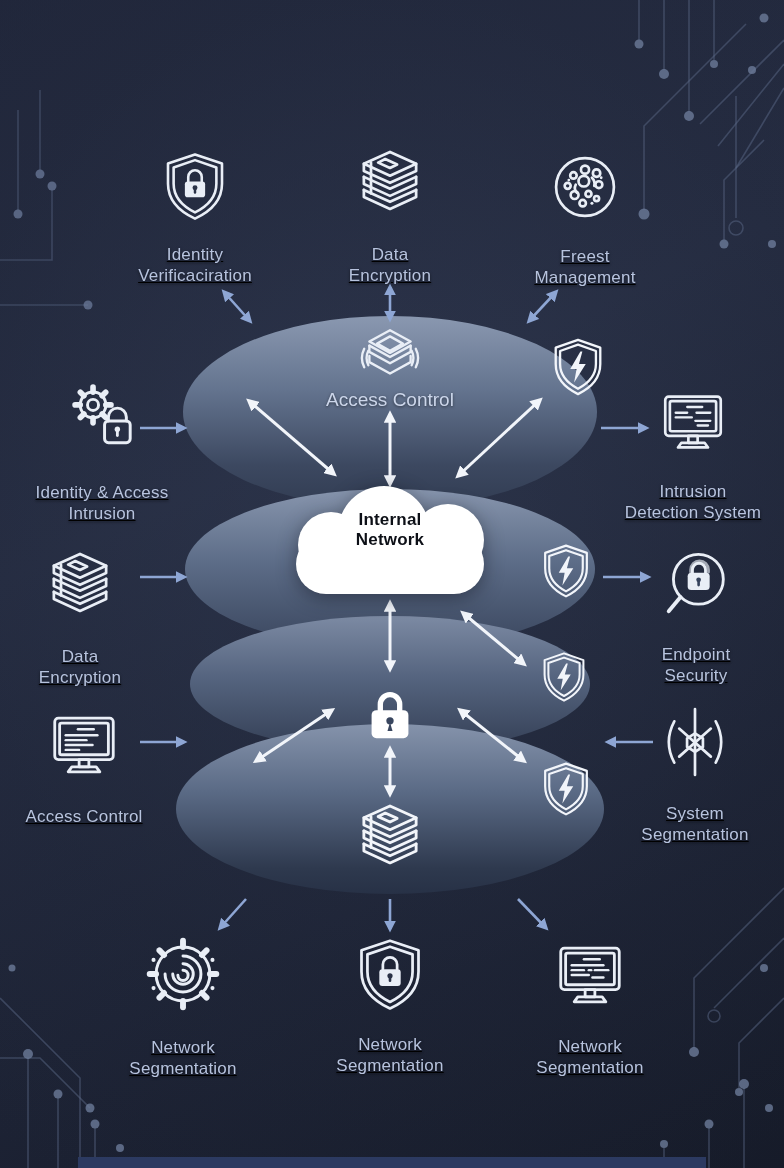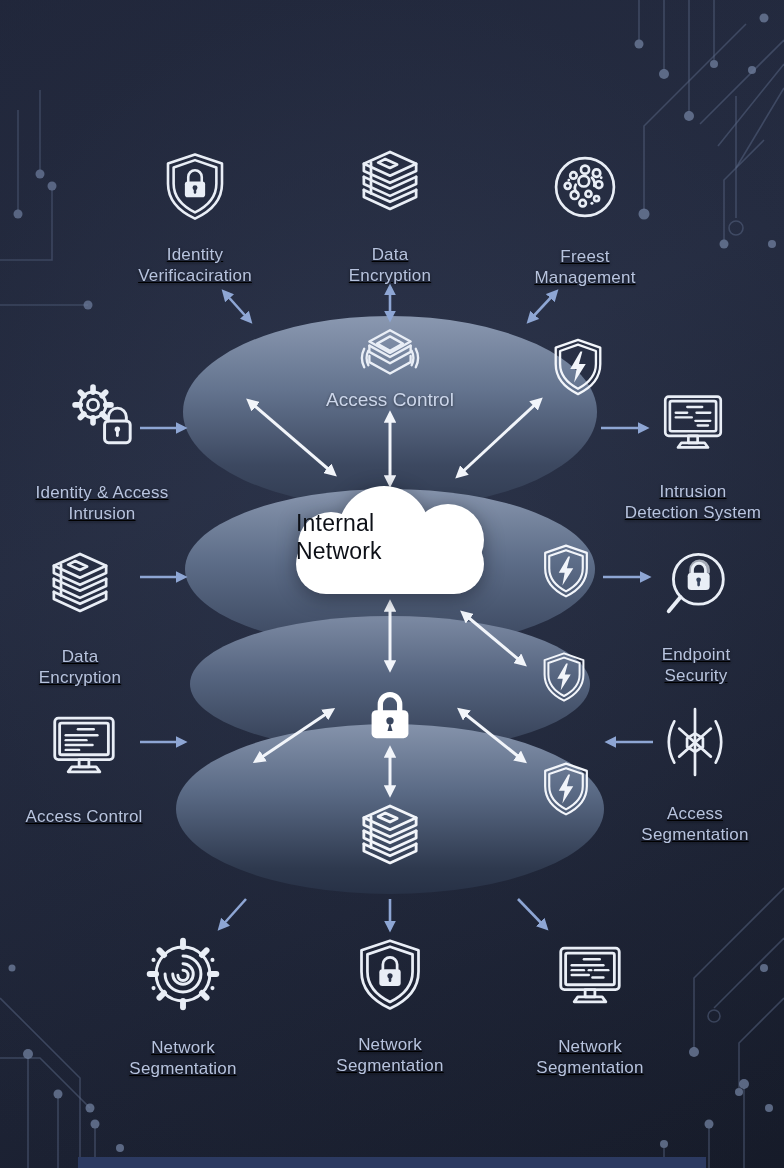--- a/index.html
+++ b/index.html
@@ -28,22 +28,22 @@
   .core-label{position:absolute;left:290px;top:389px;width:200px;text-align:center;
     font-size:19px;color:#ccd6ea;text-shadow:0 1px 3px rgba(0,0,0,.5);z-index:3;}
   
   .cloud{position:absolute;left:296px;top:486px;width:188px;height:108px;z-index:4;
     filter:drop-shadow(0 4px 10px rgba(10,14,24,.45));}
   .cloud i{position:absolute;background:#fff;border-radius:50%;}
   .cloud .c1{left:42px;top:0;width:92px;height:92px;}
   .cloud .c2{left:2px;top:26px;width:66px;height:66px;}
   .cloud .c3{left:116px;top:18px;width:72px;height:72px;}
   .cloud .base{left:0;top:48px;width:188px;height:60px;border-radius:30px;}
-  .cloud-text{position:absolute;left:0;top:24px;width:100%;text-align:left;
-    font-size:23px;line-height:1.2;color:#0d1017;letter-spacing:.2px;}
+  .cloud-text{position:absolute;left:0;top:24px;width:100%;text-align:center;
+    font-size:17px;line-height:1.2;color:#0d1017;letter-spacing:.2px;font-weight:bold;}
   .cloud-text span{display:block;}
   .bottom-bar{position:absolute;left:78px;bottom:0;width:628px;height:11px;background:#2c3a61;z-index:1;}
 </style>
 </head>
 <body>
 
 <div class="canvas">
 
   <svg class="deco" style="right:0;top:0" width="270" height="330">
     <g stroke="#5a6885" stroke-opacity=".5" stroke-width="1.6" fill="none">
@@ -347,21 +347,21 @@
       <g fill="none" stroke="#e9eef6" stroke-width="2.2" stroke-linecap="round" stroke-linejoin="round">
         <path d="M15 15 q-9 17 0 34"></path>
         <path d="M49 15 q9 17 0 34"></path>
         <path d="M32 5 V59"></path>
         <path d="M19 21 L45 44"></path>
           <path d="M45 21 L19 44"></path>
         <path d="M32 25 l6.5 4 v7 l-6.5 4 l-6.5 -4 v-7 Z"></path>
       </g>
     </svg>
     <div class="label">
-      <span>Access</span>
+      <span>System</span>
         <span>Segmentation</span>
     </div>
   </div>
 
   <div class="node" style="left:93px;top:933px;width:180px">
     <svg width="82" height="82" viewBox="0 0 64 64">
       <g fill="none" stroke="#e9eef6" stroke-width="2.3" stroke-linecap="round">
         <circle cx="32" cy="32" r="21"></circle>
         <g stroke-width="4.6">
           <path d="M32 11 V6"></path>

